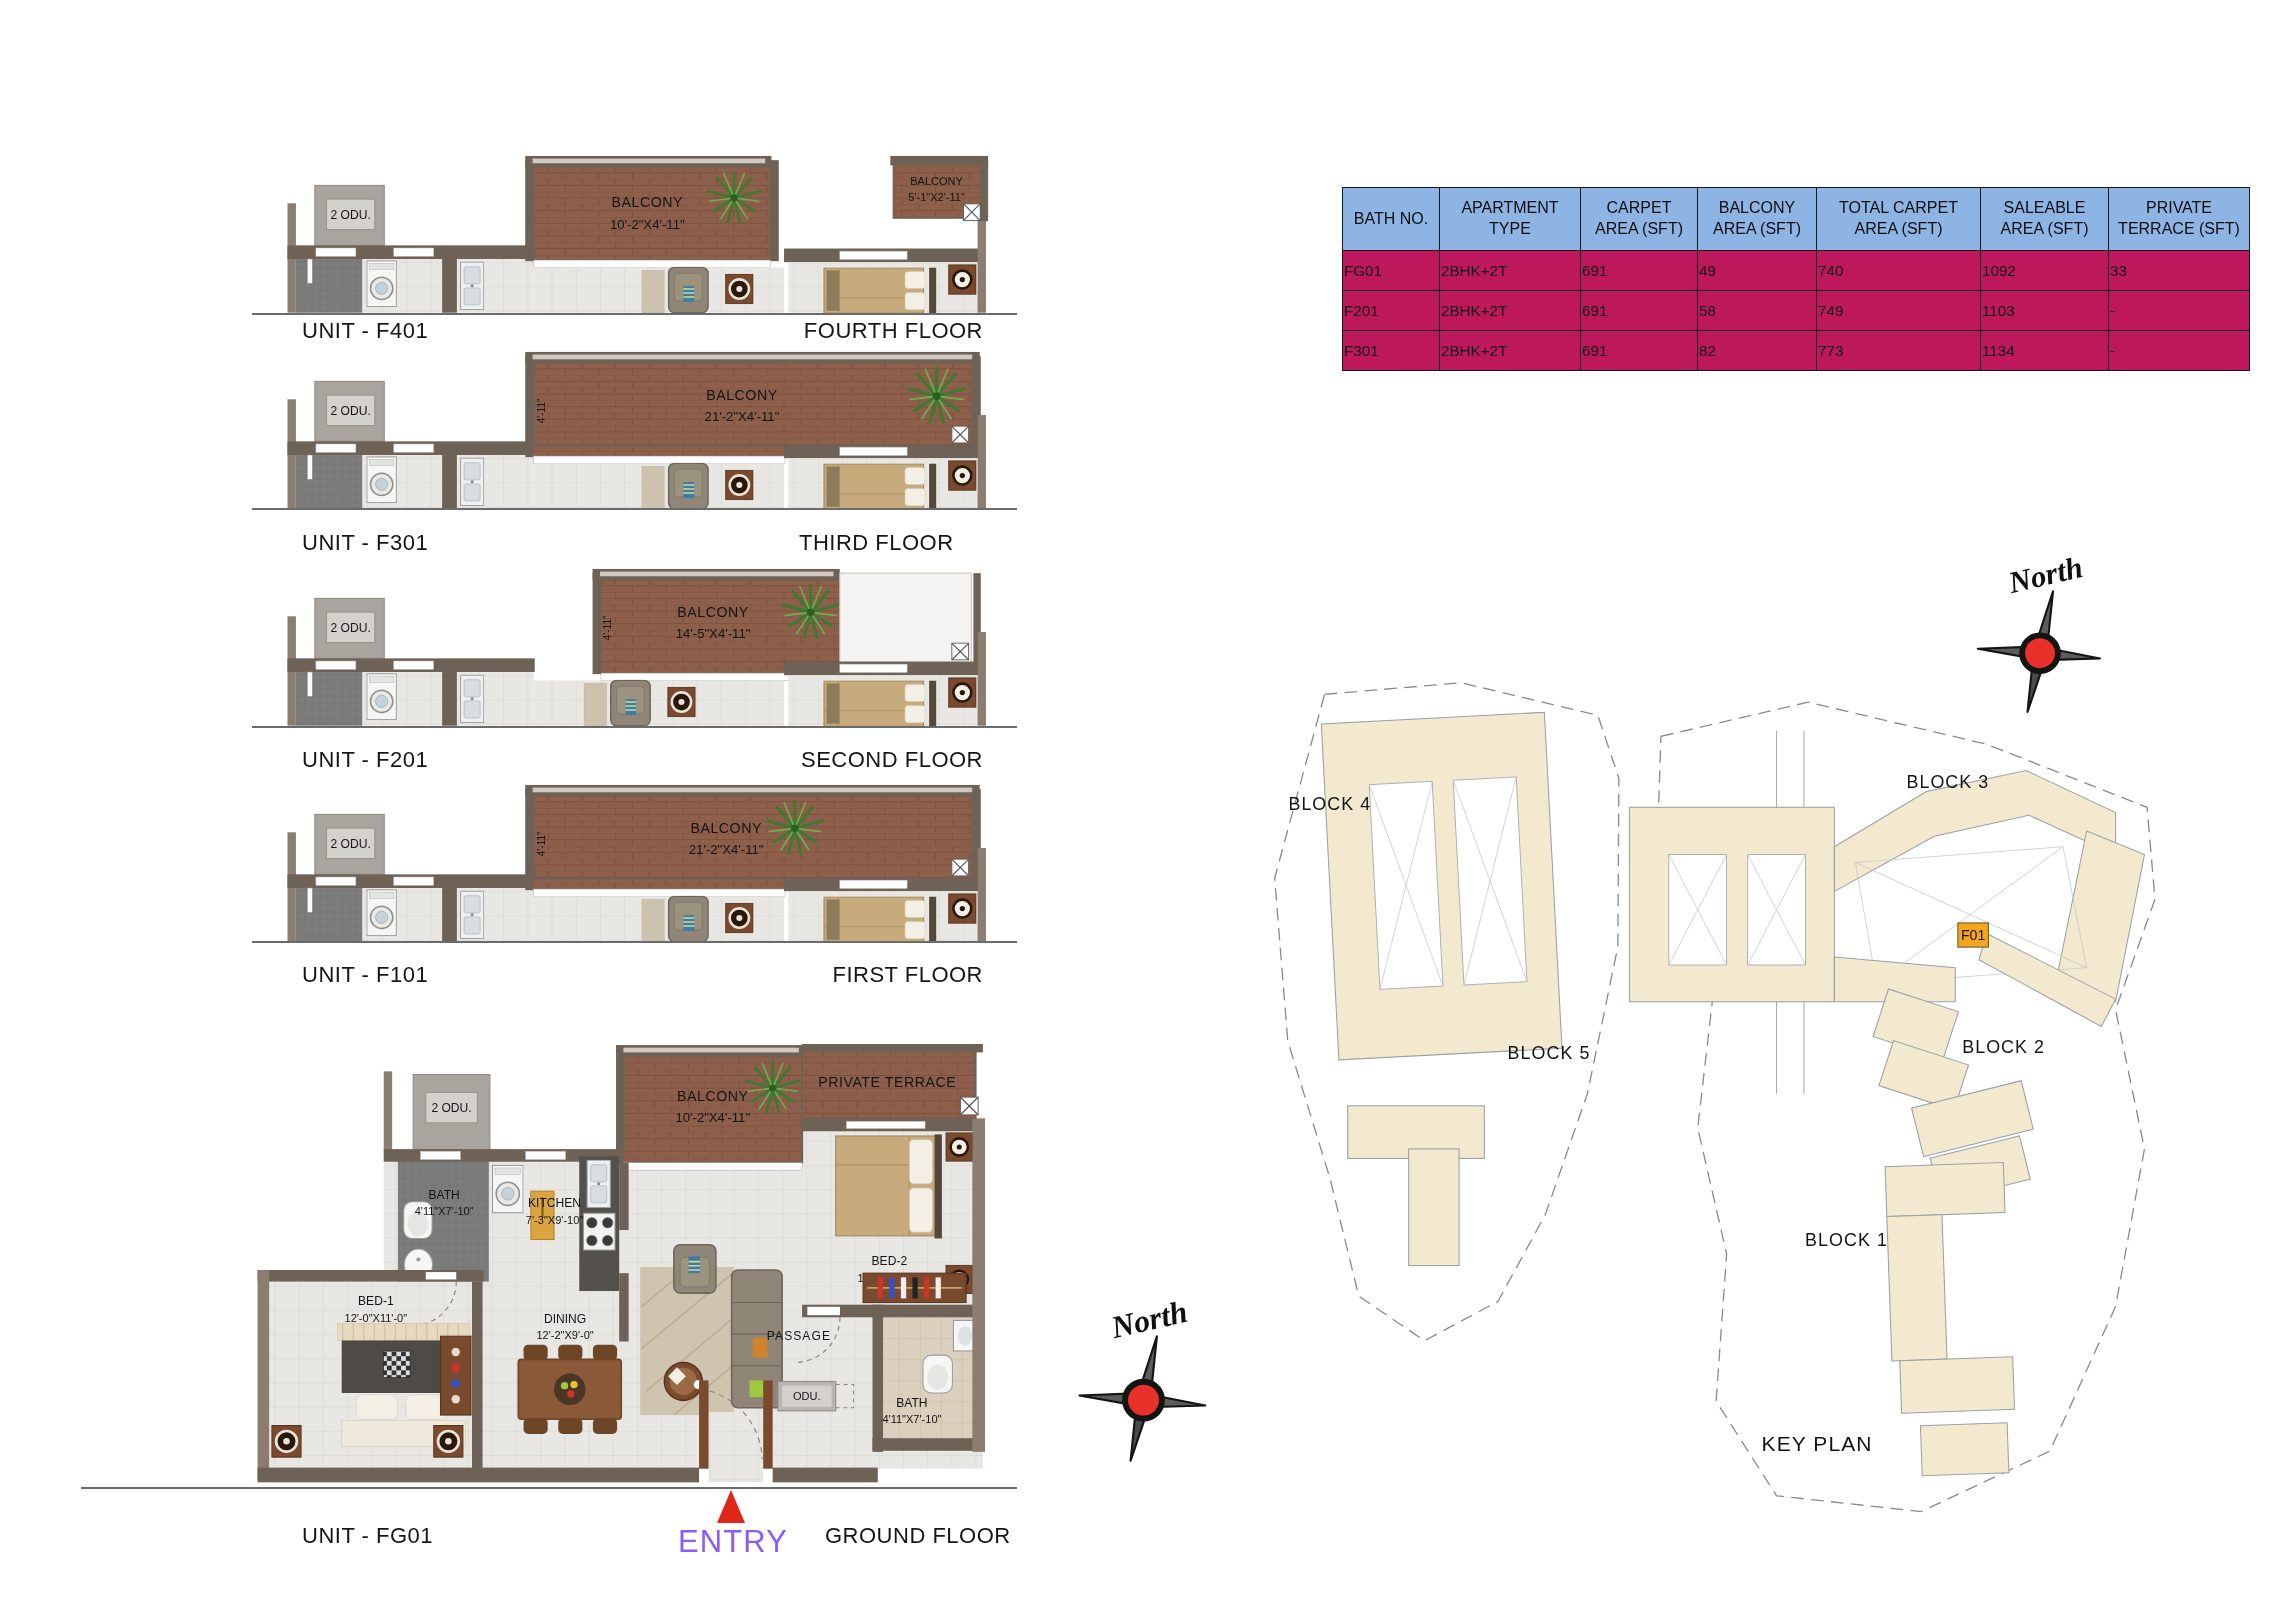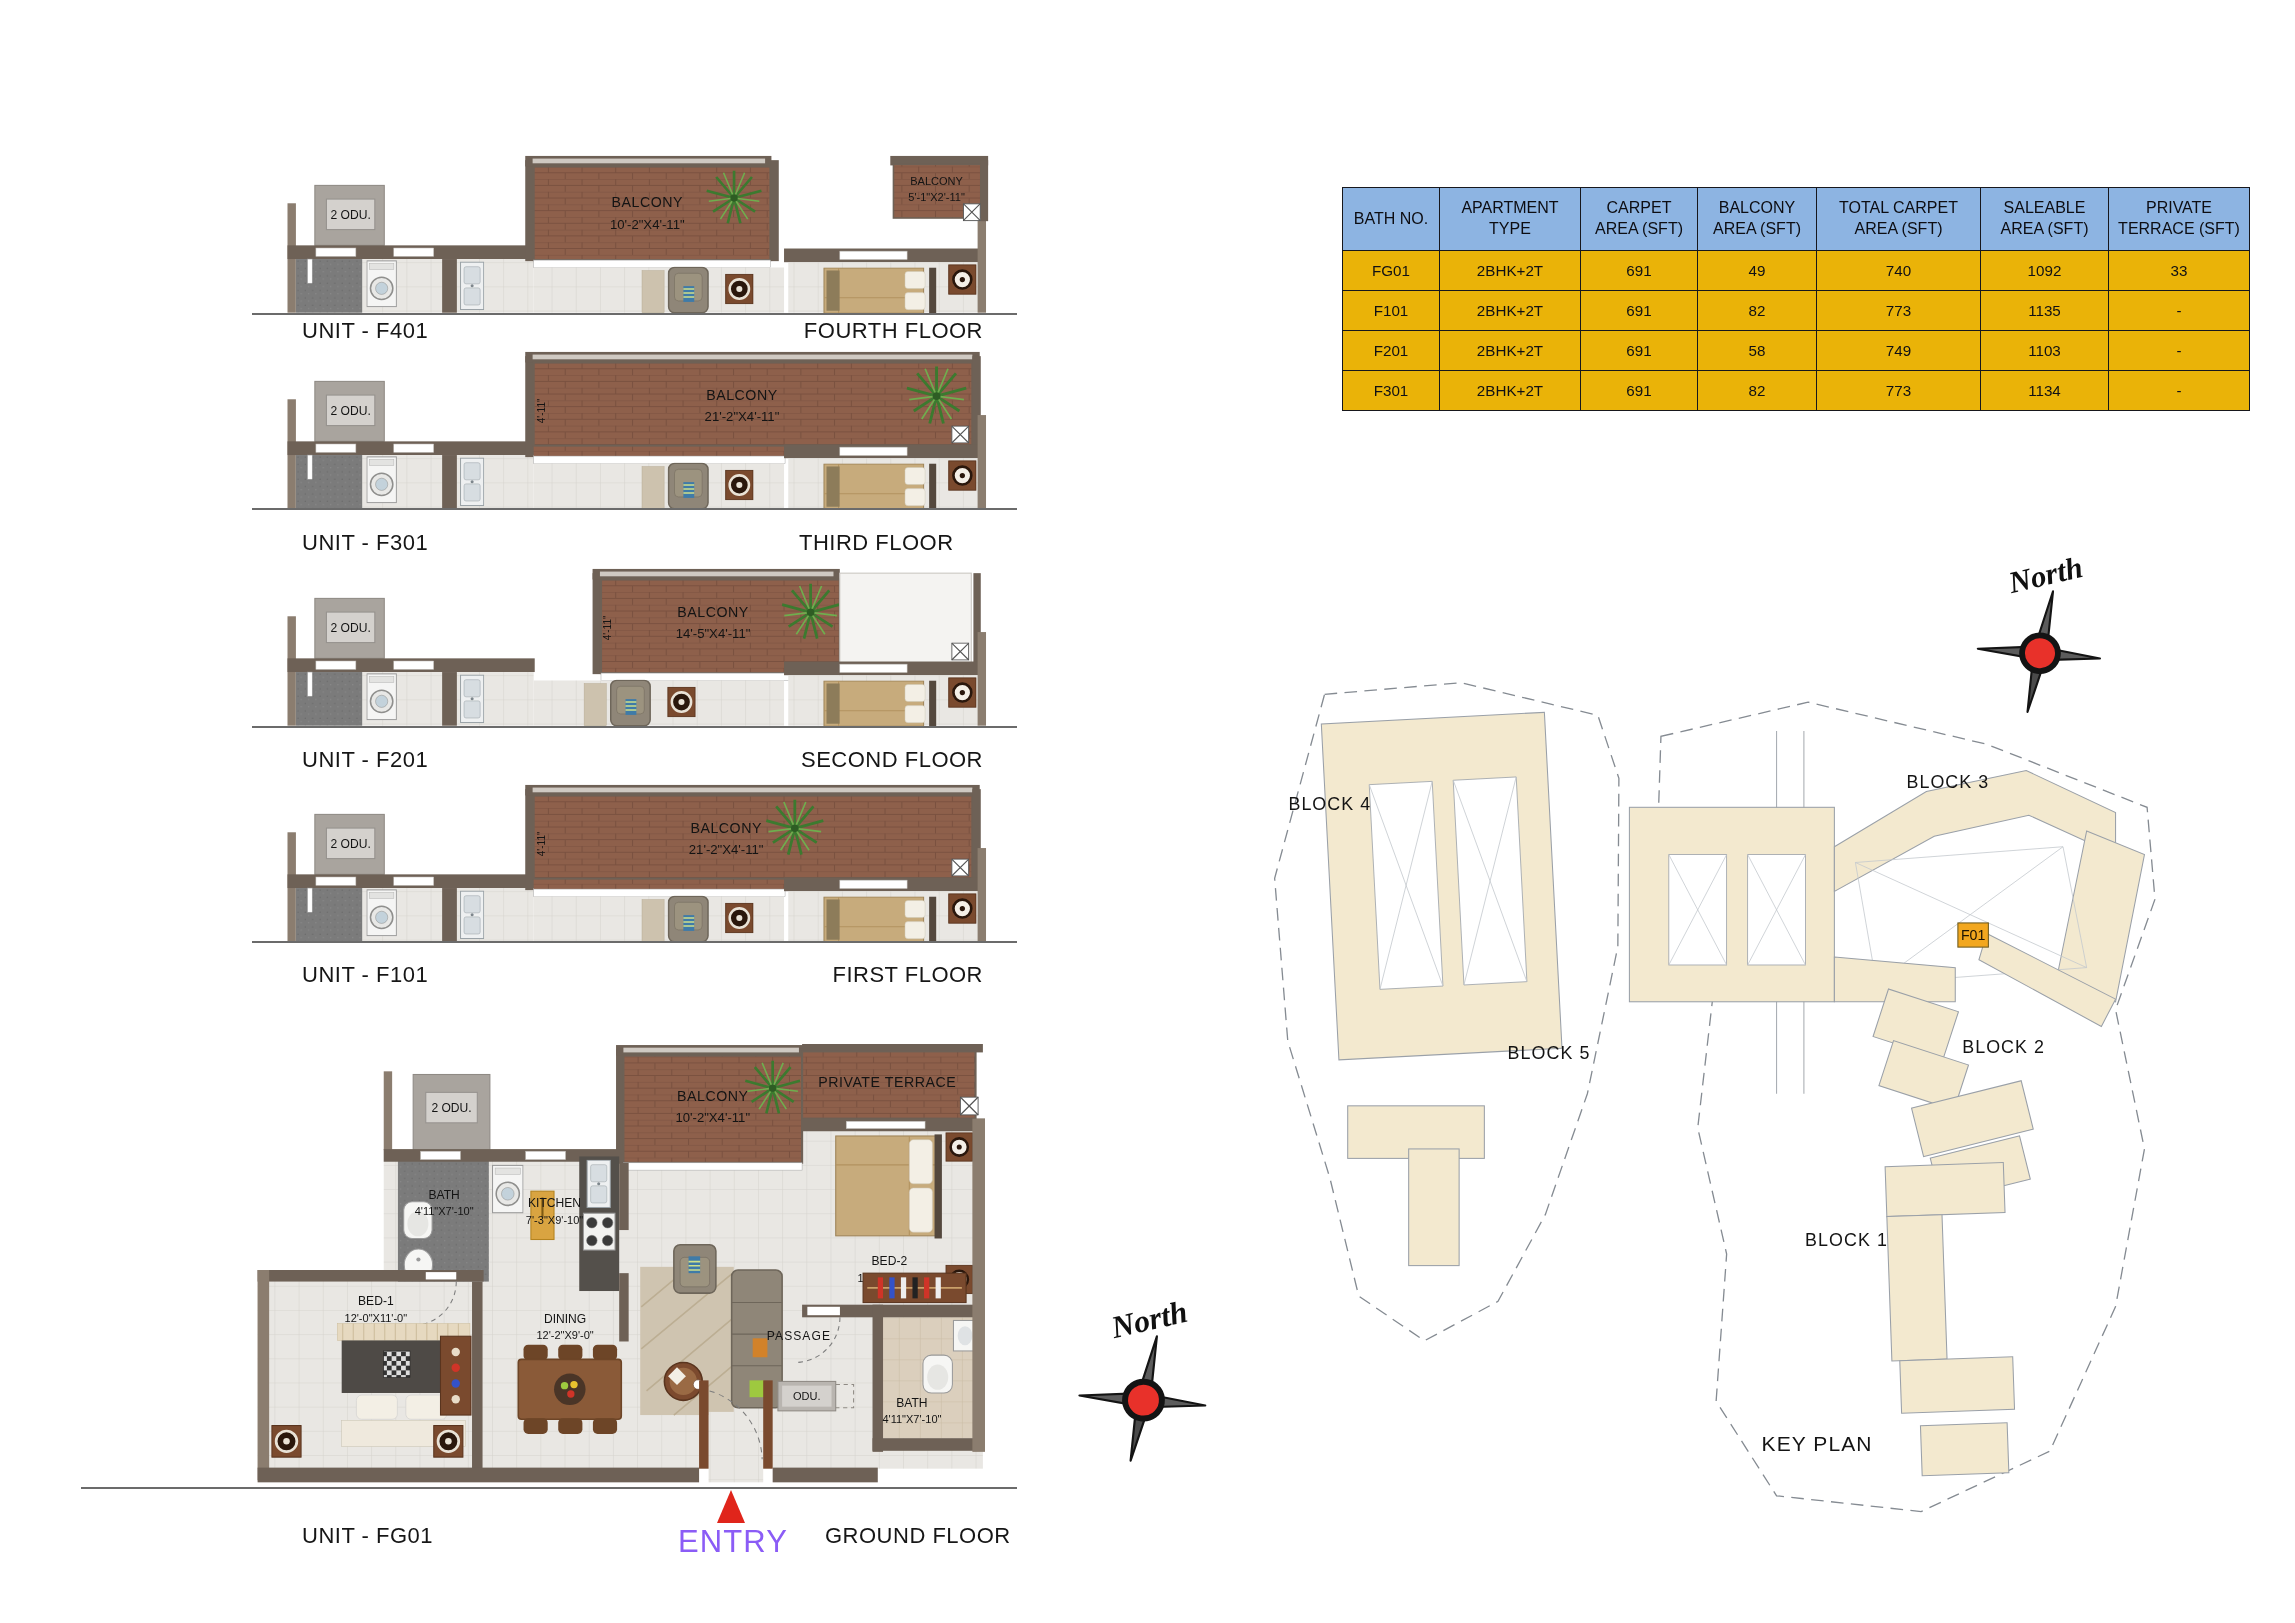--- a/index.html
+++ b/index.html
@@ -9,22 +9,22 @@
   .baseline{position:absolute;height:1.6px;background:#6b6b6b;}
   .plan-label{position:absolute;font-size:22px;color:#161616;letter-spacing:0.5px;white-space:nowrap;}
   .entry-label{position:absolute;font-size:31px;color:#8b5cf6;letter-spacing:1.1px;text-align:center;}
   .entry-tri{position:absolute;width:0;height:0;border-left:14px solid transparent;
              border-right:14px solid transparent;border-bottom:33px solid #e0251b;}
   
   .areas{position:absolute;left:1342px;top:187px;border-collapse:collapse;table-layout:fixed;
          border:1.1px solid #17171c;}
   .areas th{background:#8db4e2;font-weight:400;font-size:16px;color:#0d0d12;height:62px;
             border:1.1px solid #17171c;padding:0 3.2px;line-height:1.3;text-align:center;}
-  .areas td{font-size:15.2px;color:#101015;text-align:center;height:37px;border:1.1px solid #17171c;
-            background:#eab308;}
+  .areas td{font-size:15.2px;color:#101015;height:37px;border:1.1px solid #17171c;
+            background:#be185d;}
   
   svg text{font-family:"Liberation Sans",sans-serif;}
   .tt{fill:#141414;text-anchor:middle;}
   .t18{font-size:19px;}.t20{font-size:21px;}.t22{font-size:23px;}.t24{font-size:25px;}
   .t26{font-size:27px;letter-spacing:1px;}
   .blk{font-size:34px;letter-spacing:2px;fill:#141414;text-anchor:middle;}
   .kp{font-size:40px;letter-spacing:2px;fill:#141414;text-anchor:middle;}
   .f01t{font-size:27px;fill:#1c1303;text-anchor:middle;}
 </style>
 </head>
@@ -466,29 +466,20 @@
         <tr>
           <td>FG01</td>
           <td>2BHK+2T</td>
           <td>691</td>
           <td>49</td>
           <td>740</td>
           <td>1092</td>
           <td>33</td>
         </tr>
         <tr>
-          <td>F101</td>
-          <td>2BHK+2T</td>
-          <td>691</td>
-          <td>82</td>
-          <td>773</td>
-          <td>1135</td>
-          <td>-</td>
-        </tr>
-        <tr>
           <td>F201</td>
           <td>2BHK+2T</td>
           <td>691</td>
           <td>58</td>
           <td>749</td>
           <td>1103</td>
           <td>-</td>
         </tr>
         <tr>
           <td>F301</td>

